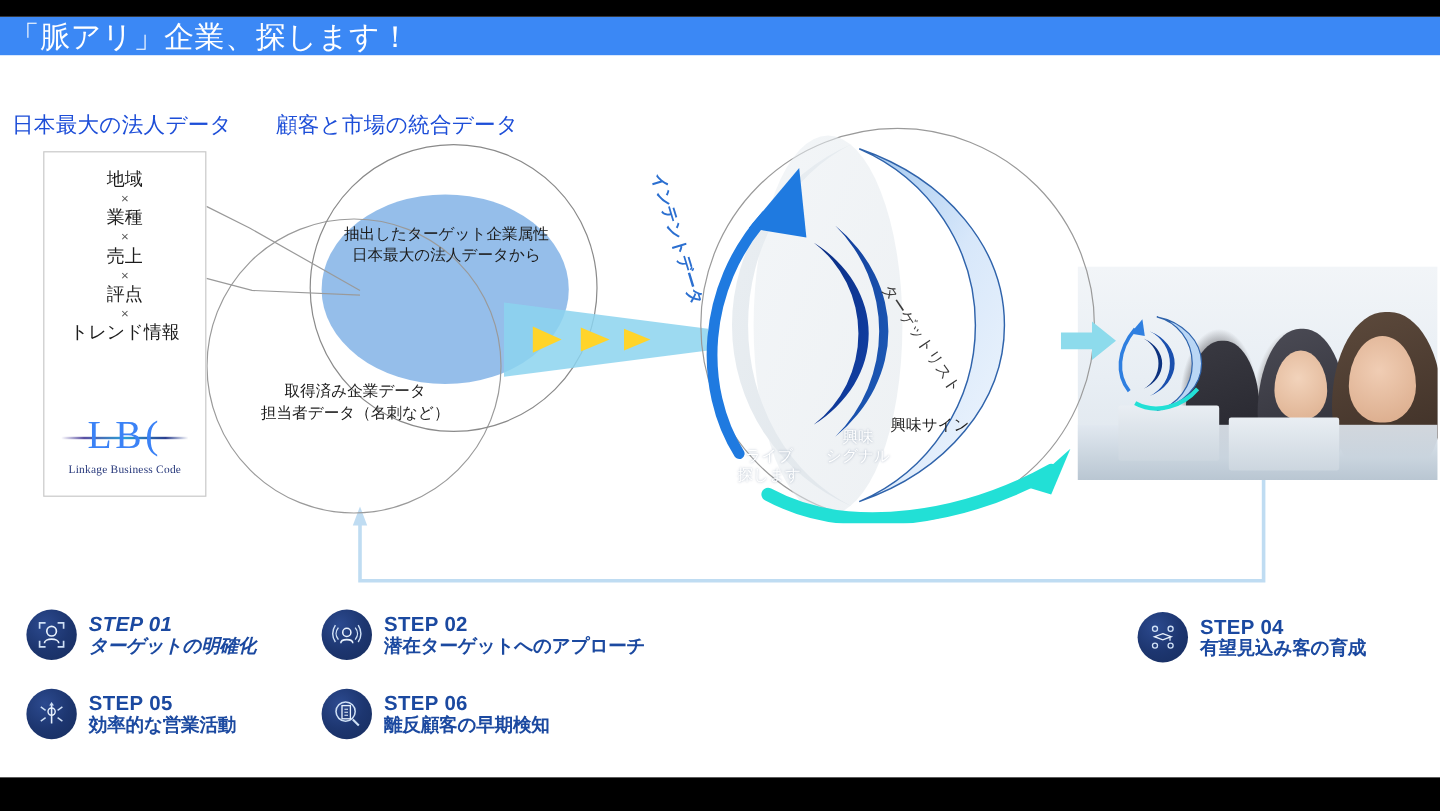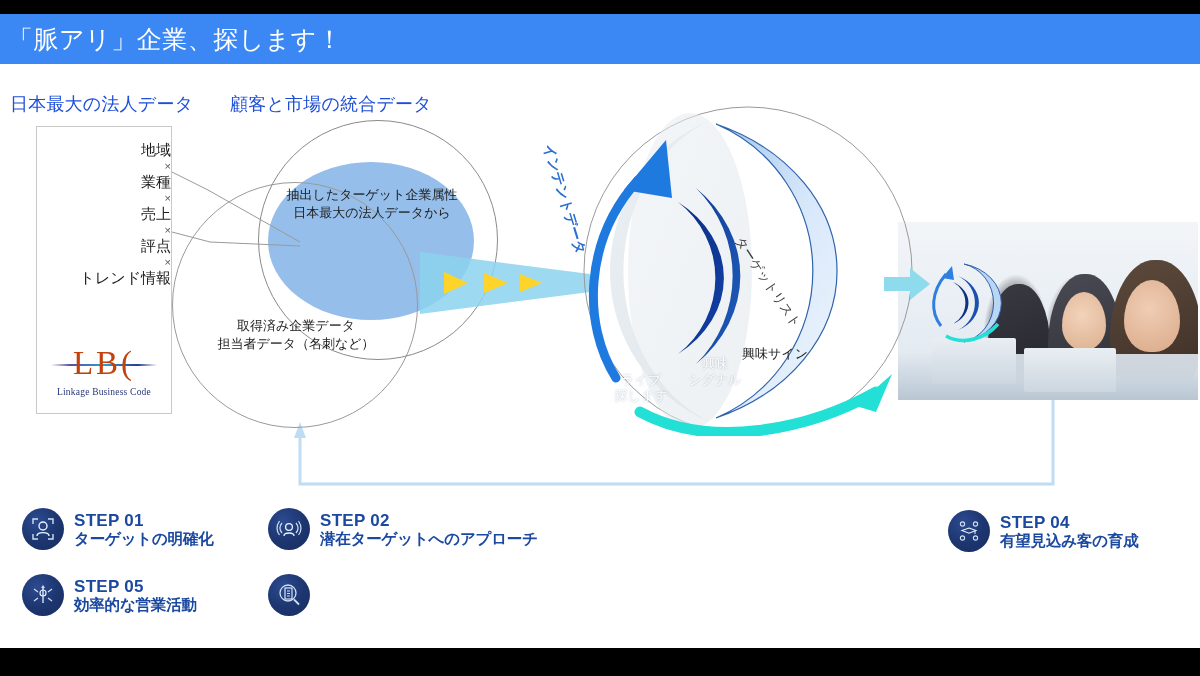--- a/index.html
+++ b/index.html
@@ -19,21 +19,21 @@
     background: #ffffff;
     overflow: hidden;
   }
   .letterbox-top { position:absolute; left:0; top:0; width:1200px; height:14px; background:#000; }
   .letterbox-bottom { position:absolute; left:0; top:648px; width:1200px; height:28px; background:#000; }
 
   
   .title-bar {
     position: absolute;
     left: 0; top: 0;
-    width: 1200px; height: 50px;
+    width: 1200px; height: 32px;
     background: #3b88f5;
     display: flex;
     align-items: center;
   }
   .title-text {
     color: #ffffff;
     font-size: 25px;
     font-weight: 500;
     letter-spacing: 0.5px;
     padding-left: 8px;
@@ -57,21 +57,21 @@
     position: absolute;
     left: 36px; top: 112px;
     width: 136px; height: 288px;
     border: 1px solid #c9c9c9;
     background: #fff;
     box-sizing: border-box;
     z-index: 6;
   }
   .attr-list {
     padding-top: 14px;
-    text-align: right;
+    text-align: center;
   }
   .attr-item {
     font-size: 15px;
     color: #1c1c1c;
     line-height: 1.18;
     white-space: nowrap;
   }
   .attr-x {
     font-size: 11px;
     color: #555;
@@ -84,21 +84,21 @@
   }
   .lbc-mark {
     position: relative;
     display: inline-block;
     width: 110px; height: 40px;
   }
   .lbc-letters {
     font-family: "Liberation Serif", "DejaVu Serif", serif;
     font-size: 33px;
     letter-spacing: 3px;
-    color: #c2410c;
+    color: #3b82f6;
     line-height: 40px;
     position: relative;
     z-index: 2;
   }
   .lbc-rule {
     position: absolute;
     left: 2px; right: 2px; top: 21px;
     height: 2px;
     background: linear-gradient(90deg, rgba(255,255,255,0) 0%, #5a4fa3 18%, #2a9fd6 50%, #2b3f8f 82%, rgba(255,255,255,0) 100%);
     z-index: 1;
@@ -433,21 +433,21 @@
     <path d="M18,76 C36,86 58,78 70,64" stroke="#22e0d6" stroke-width="3.5" fill="none"></path>
   </svg>
 
   <svg class="loop-svg" viewBox="0 0 1200 634">
     <path d="M1053,380 L1053,470 L300,470 L300,418" stroke="#bfdcf2" stroke-width="3" fill="none"></path>
     <path d="M294,424 L300,408 L306,424 Z" fill="#bfdcf2"></path>
   </svg>
 
   <div class="steps">
 
-    <div class="step" style="left:22px; top:6px;">
+    <div class="step" style="left:22px; top:6px;font-style:italic;">
       <div class="step-icon">
         <svg width="26" height="26" viewBox="0 0 26 26">
           <path d="M3,8 L3,3 L8,3 M18,3 L23,3 L23,8 M23,18 L23,23 L18,23 M8,23 L3,23 L3,18" stroke="#cfe0f5" stroke-width="1.4" fill="none"></path>
           <circle cx="13" cy="10" r="4" stroke="#e8f1fc" stroke-width="1.4" fill="none"></circle>
           <path d="M7,20 C7,15.5 19,15.5 19,20" stroke="#e8f1fc" stroke-width="1.4" fill="none"></path>
         </svg>
       </div>
       <div class="step-text">
         <div class="step-num">STEP 01</div>
         <div class="step-label">ターゲットの明確化</div>
@@ -506,19 +506,23 @@
 
     <div class="step" style="left:268px; top:72px;">
       <div class="step-icon">
         <svg width="26" height="26" viewBox="0 0 26 26">
           <circle cx="12" cy="11" r="8" stroke="#cfe0f5" stroke-width="1.3" fill="none"></circle>
           <path d="M18,17.5 L23,22.5" stroke="#cfe0f5" stroke-width="1.8" fill="none"></path>
           <rect x="9" y="6" width="7" height="11" stroke="#e8f1fc" stroke-width="1.1" fill="none"></rect>
           <path d="M11,9 L14,9 M11,11.5 L14,11.5 M11,14 L14,14" stroke="#e8f1fc" stroke-width="0.9"></path>
         </svg>
       </div>
+      <div class="step-text">
+        <div class="step-num">STEP 06</div>
+        <div class="step-label">離反顧客の早期検知</div>
+      </div>
     </div>
 
   </div>
 
 </div>
 
 <div class="letterbox-bottom"></div>
 
 </body></html>

